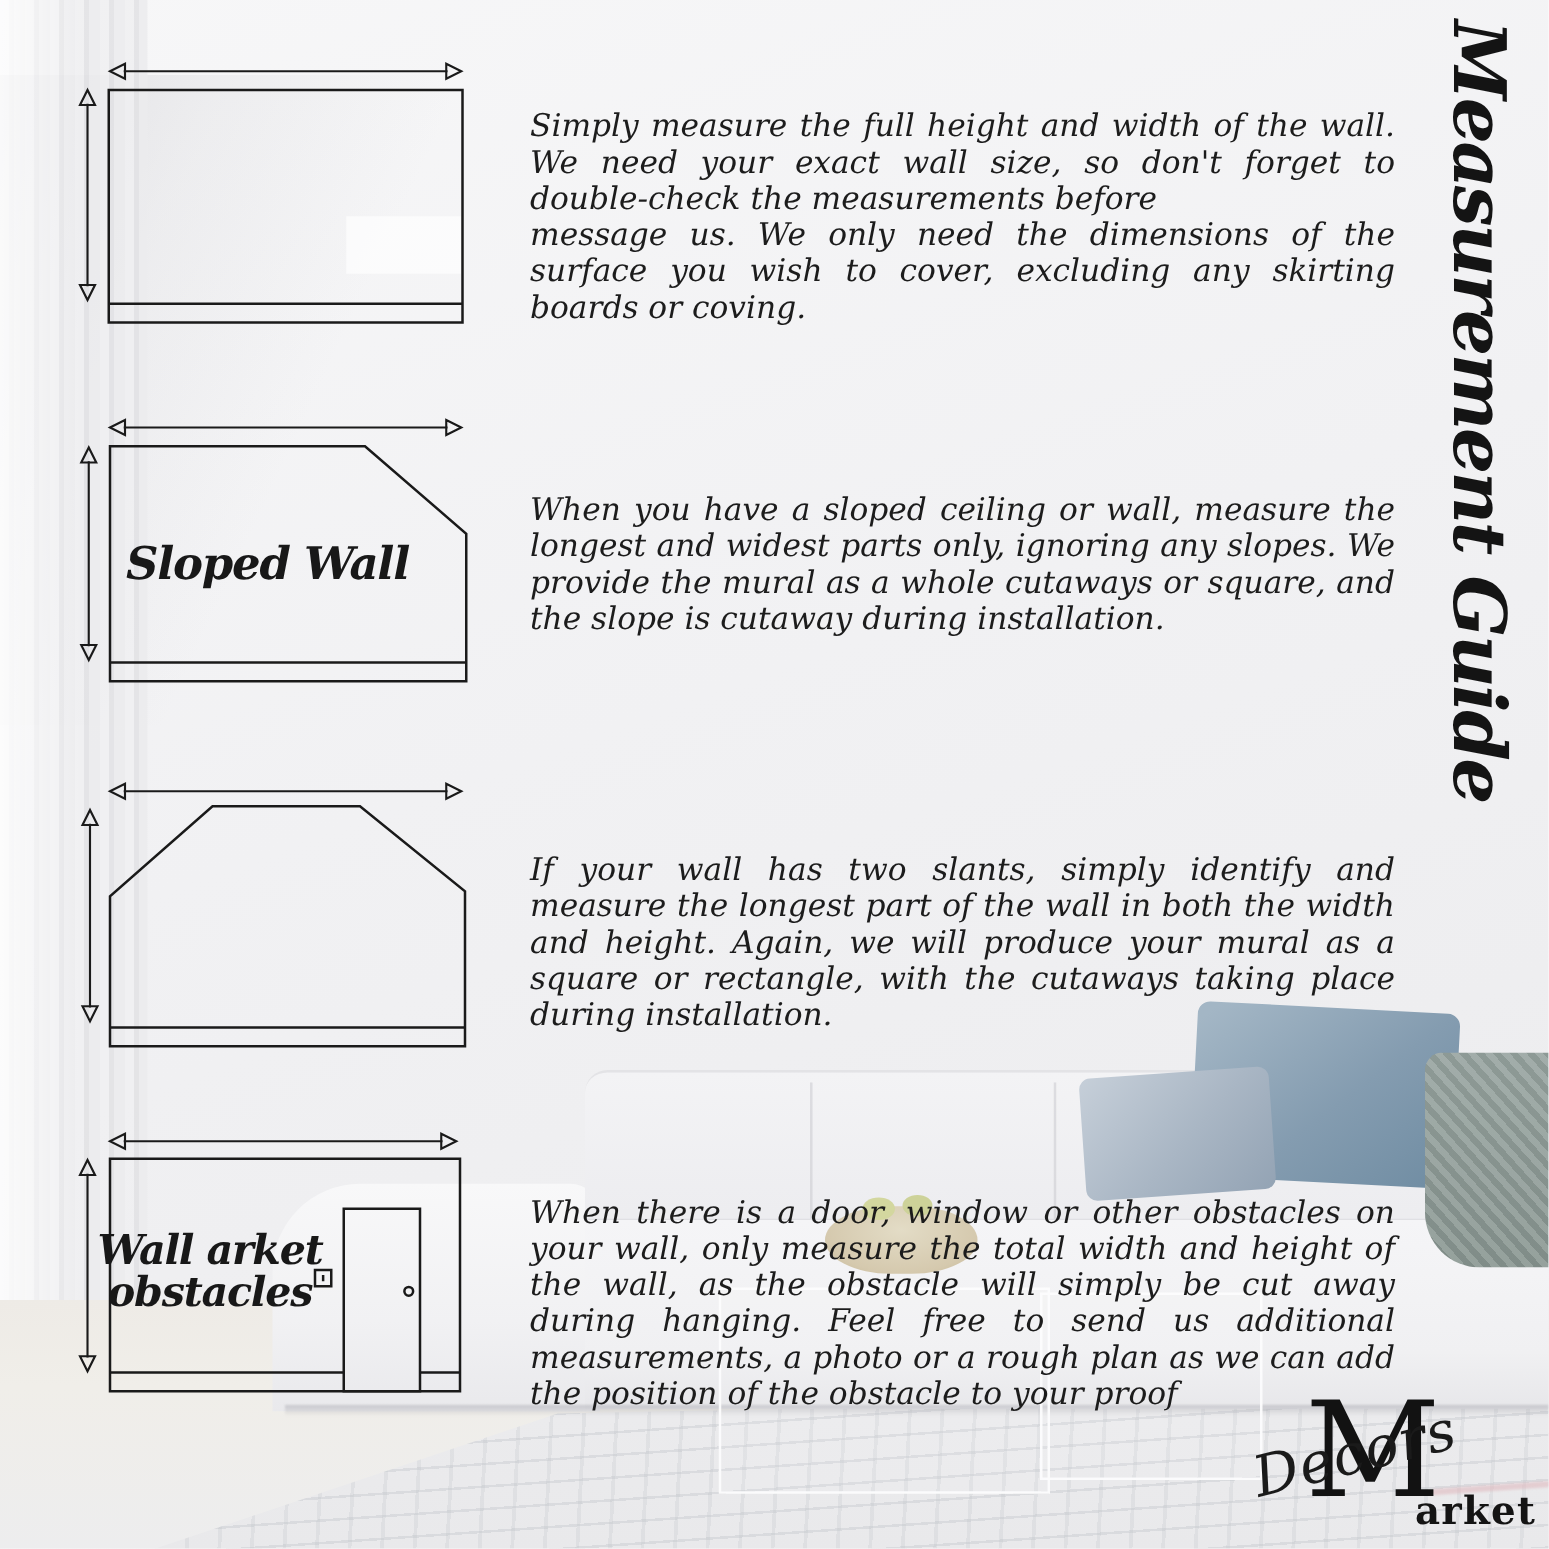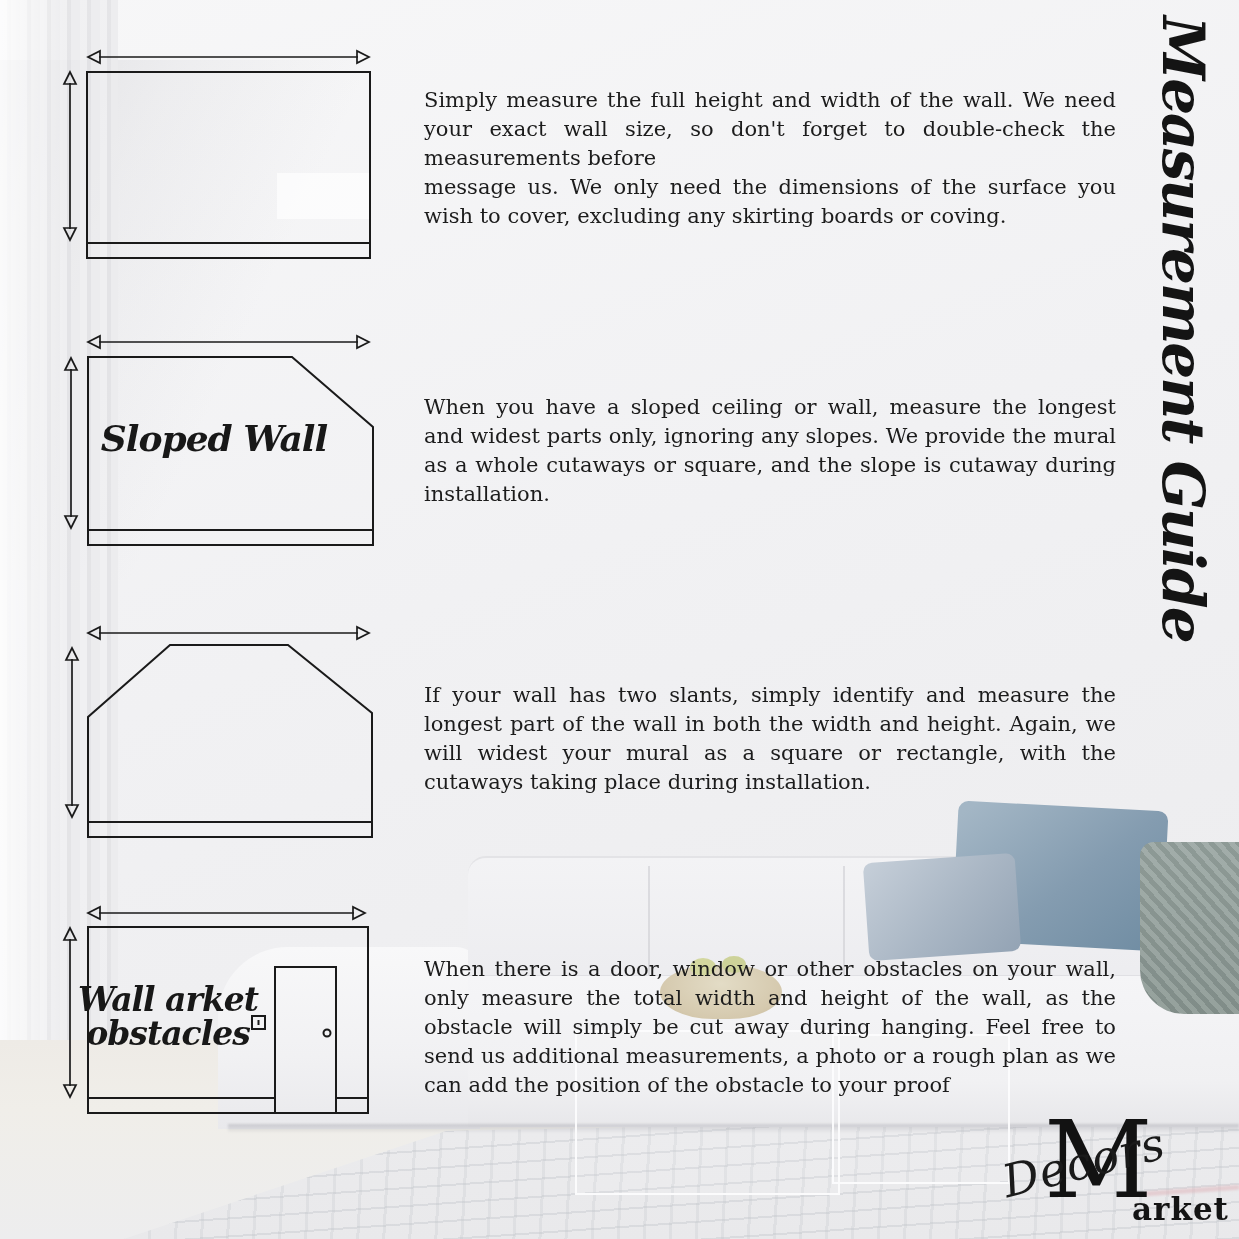--- a/index.html
+++ b/index.html
@@ -69,23 +69,24 @@
     position:absolute;transform:translate(-50%,-50%);
     font-style:italic;font-weight:700;font-size:36px;line-height:1.0;
     color:#181818;white-space:nowrap;text-align:center;
     font-family:"DejaVu Serif",serif;letter-spacing:-1px;
   }
   .diag-label.two-line{white-space:normal;width:190px;font-size:33px;line-height:34px;}
 
   
   .para{
     position:absolute;left:424px;width:692px;
-    font-size:21px;line-height:29px;color:#1c1c1c;
+    font-size:25px;line-height:29px;color:#1c1c1c;
     text-align:justify;white-space:pre-line;
     font-family:"DejaVu Serif",serif;
+    font-style:italic;
   }
 
   
   .vtitle{
     position:absolute;left:1218px;top:16px;width:530px;height:72px;
     transform:rotate(90deg);transform-origin:0 0;
     font-family:"DejaVu Serif",serif;font-style:italic;font-weight:700;
     font-size:58px;line-height:70px;letter-spacing:-2px;color:#141414;
     white-space:nowrap;
   }
@@ -156,40 +157,40 @@
         <polygon class="ar" points="314,12 302,6 302,18"></polygon>
       </g>
       <g data-name="height-arrow-icon">
         <line class="ar" x1="16" y1="39" x2="16" y2="187"></line>
         <polygon class="ar" points="16,28 10,40 22,40"></polygon>
         <polygon class="ar" points="16,198 10,186 22,186"></polygon>
       </g>
       <polygon class="ln" points="33,27 237,27 318,97 318,215 33,215" data-name="wall-outline"></polygon>
       <line class="ln" x1="33" y1="200" x2="318" y2="200" data-name="skirting-line"></line>
     </svg>
-    <div class="diag-label" style="left:214px;top:118px;" data-name="diagram-label">Sloped Wall</div>
+    <div class="diag-label" style="left:214px;top:131px;" data-name="diagram-label">Sloped Wall</div>
     <div class="para" style="top:73px;" data-name="sloped-wall-description">When you have a sloped ceiling or wall, measure the longest and widest parts only, ignoring any slopes. We provide the mural as a whole cutaways or square, and the slope is cutaway during installation.</div>
   </div>
 
   <div class="section" style="top:610px;height:270px;" data-name="section-pitched-wall">
     <svg class="diag" width="330" height="232" viewBox="0 0 330 232" data-name="pitched-wall-diagram">
       <g data-name="width-arrow-icon">
         <line class="ar" x1="44" y1="13" x2="303" y2="13"></line>
         <polygon class="ar" points="33,13 45,7 45,19"></polygon>
         <polygon class="ar" points="314,13 302,7 302,19"></polygon>
       </g>
       <g data-name="height-arrow-icon">
         <line class="ar" x1="17" y1="39" x2="17" y2="186"></line>
         <polygon class="ar" points="17,28 11,40 23,40"></polygon>
         <polygon class="ar" points="17,197 11,185 23,185"></polygon>
       </g>
       <polygon class="ln" points="115,25 233,25 317,93 317,217 33,217 33,97" data-name="wall-outline"></polygon>
       <line class="ln" x1="33" y1="202" x2="317" y2="202" data-name="skirting-line"></line>
     </svg>
-    <div class="para" style="top:71px;" data-name="pitched-wall-description">If your wall has two slants, simply identify and measure the longest part of the wall in both the width and height. Again, we will widest your mural as a square or rectangle, with the cutaways taking place during installation.</div>
+    <div class="para" style="top:71px;" data-name="pitched-wall-description">If your wall has two slants, simply identify and measure the longest part of the wall in both the width and height. Again, we will produce your mural as a square or rectangle, with the cutaways taking place during installation.</div>
   </div>
 
   <div class="section" style="top:895px;height:290px;" data-name="section-wall-with-obstacles">
     <svg class="diag" style="top:8px;" width="330" height="225" viewBox="0 0 330 225" data-name="wall-with-obstacles-diagram">
       <g data-name="width-arrow-icon">
         <line class="ar" x1="44" y1="10" x2="299" y2="10"></line>
         <polygon class="ar" points="33,10 45,4 45,16"></polygon>
         <polygon class="ar" points="310,10 298,4 298,16"></polygon>
       </g>
       <g data-name="height-arrow-icon">

